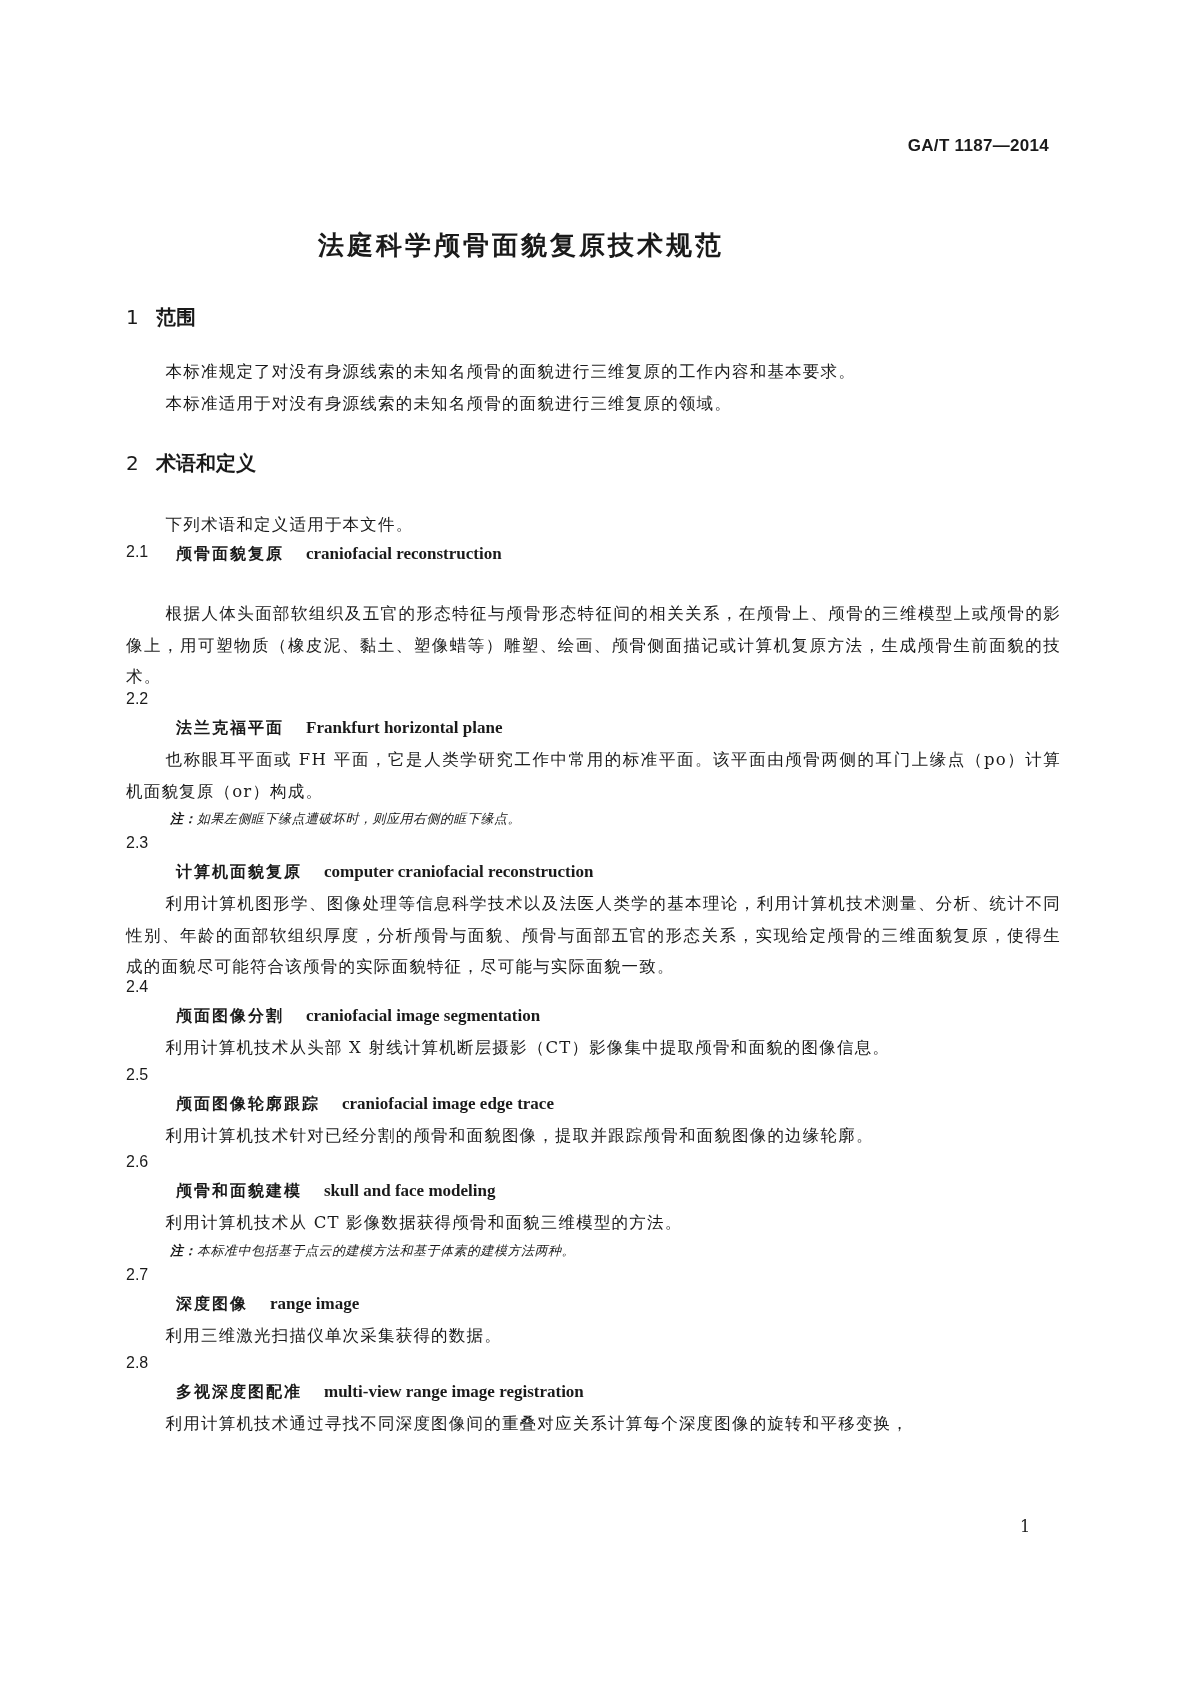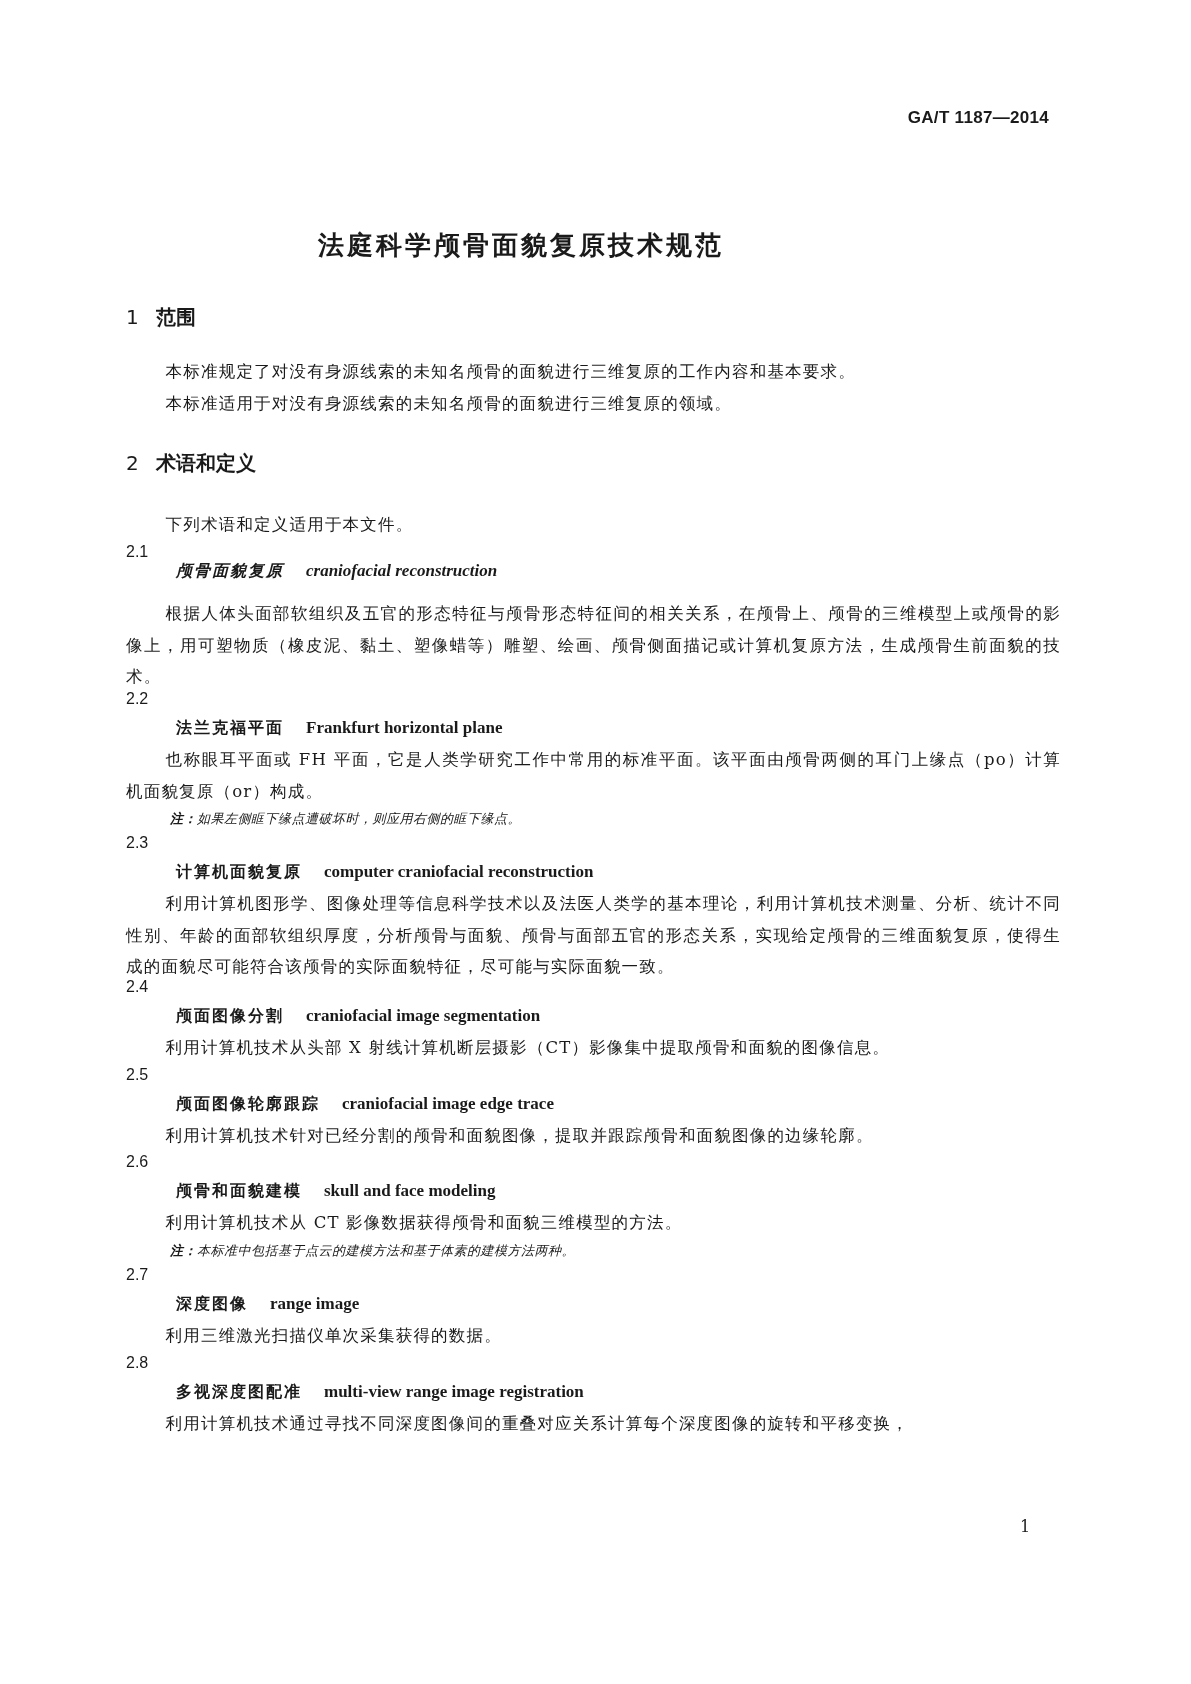--- a/index.html
+++ b/index.html
@@ -1,19 +1,19 @@
 <!DOCTYPE html>
 <html><head>
 <meta charset="utf-8">
 <style>
   html, body { margin: 0; padding: 0; background: #ffffff; }
   body { width: 1191px; height: 1684px; position: relative; overflow: hidden;
          font-family: "DejaVu Serif", "Liberation Serif", serif; color: #1a1a1a; }
   .abs { position: absolute; }
-  .std-code { top: 108px; right: 142px; font-family: "Liberation Sans", sans-serif;
+  .std-code { top: 136px; right: 142px; font-family: "Liberation Sans", sans-serif;
               font-size: 17px; font-weight: bold; letter-spacing: 0.3px; }
   .doc-title { top: 228px; left: 0; width: 1042px; text-align: center;
                font-family: "DejaVu Sans", sans-serif; font-size: 26px; font-weight: bold;
                letter-spacing: 3px; }
   .sec-head { left: 126px; font-family: "DejaVu Sans", sans-serif; font-size: 20px; font-weight: bold; }
   .sec-head .num { display: inline-block; width: 30px; font-weight: normal; }
   .para { left: 126px; width: 935px; font-size: 16.5px; line-height: 31.5px;
           text-indent: 2.4em; letter-spacing: 1.2px; text-align: justify; }
   .term-num { left: 126px; font-family: "Liberation Sans", sans-serif; font-size: 16px; }
   .term-head { left: 176px; font-size: 16px; font-weight: bold; }
@@ -34,21 +34,21 @@
 </div>
 <div class="abs para" style="top:356px;">本标准规定了对没有身源线索的未知名颅骨的面貌进行三维复原的工作内容和基本要求。</div>
 <div class="abs para" style="top:388px;">本标准适用于对没有身源线索的未知名颅骨的面貌进行三维复原的领域。</div>
 
 <div class="abs sec-head" style="top:450px;">
   <span class="num">2</span><span>术语和定义</span>
 </div>
 <div class="abs para" style="top:509px;">下列术语和定义适用于本文件。</div>
 
 <div class="abs term-num" style="top:543px;">2.1</div>
-<div class="abs term-head" style="top:561px;font-style:italic;">
+<div class="abs term-head" style="top:544px;">
   <span class="zh">颅骨面貌复原</span><span class="en">craniofacial reconstruction</span>
 </div>
 <div class="abs para" style="top:598px;">根据人体头面部软组织及五官的形态特征与颅骨形态特征间的相关关系，在颅骨上、颅骨的三维模型上或颅骨的影像上，用可塑物质（橡皮泥、黏土、塑像蜡等）雕塑、绘画、颅骨侧面描记或计算机复原方法，生成颅骨生前面貌的技术。</div>
 
 <div class="abs term-num" style="top:690px;">2.2</div>
 <div class="abs term-head" style="top:718px;">
   <span class="zh">法兰克福平面</span><span class="en">Frankfurt horizontal plane</span>
 </div>
 <div class="abs para" style="top:744px;">也称眼耳平面或 FH 平面，它是人类学研究工作中常用的标准平面。该平面由颅骨两侧的耳门上缘点（po）计算机面貌复原（or）构成。</div>
 <div class="abs note" style="top:810px;">

